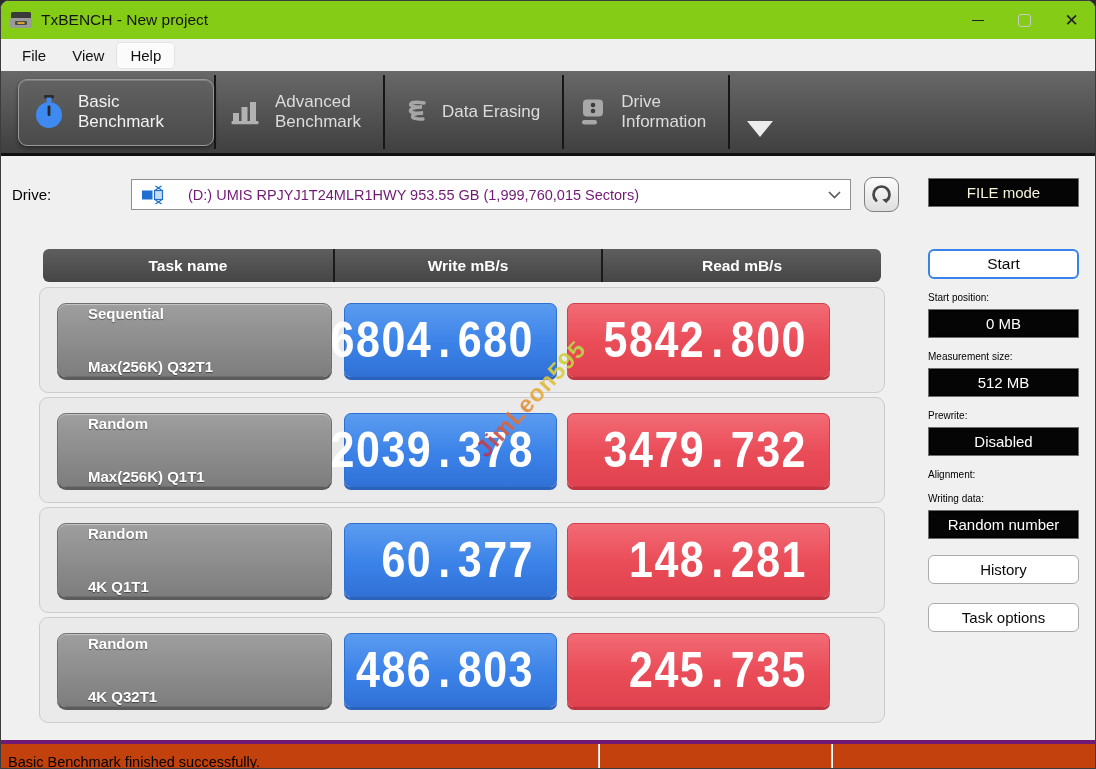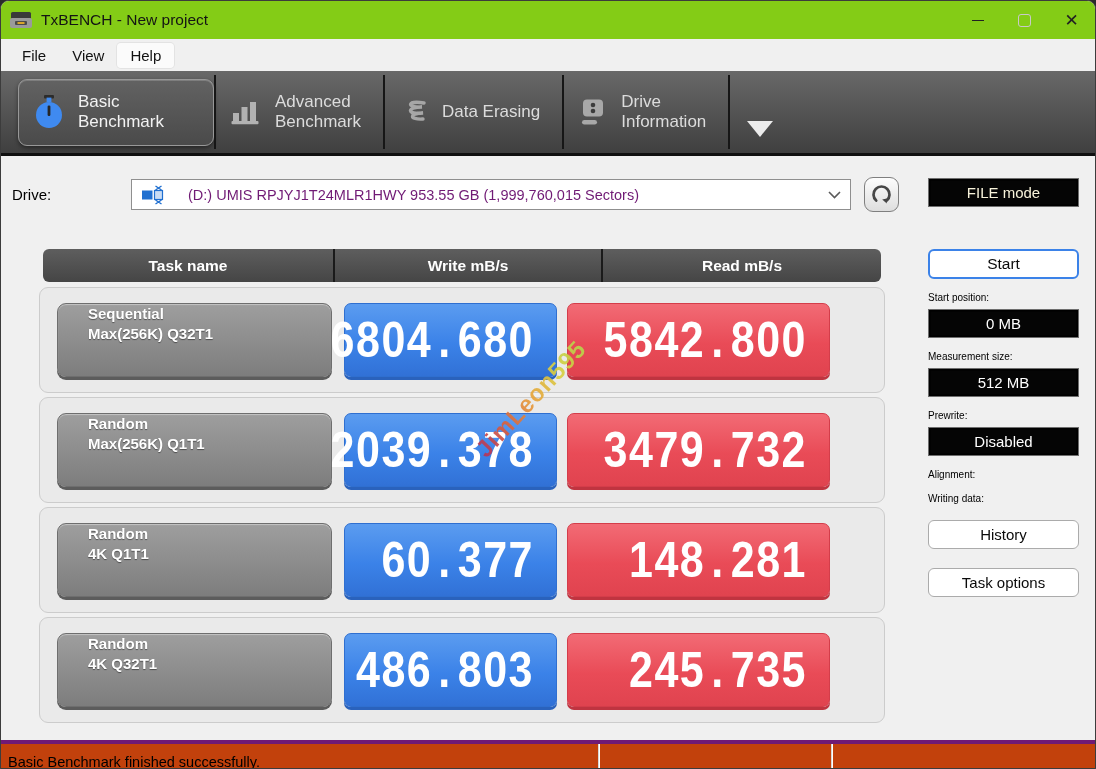--- a/index.html
+++ b/index.html
@@ -56,21 +56,21 @@
     color:#fff; font-weight:bold; font-size:15.5px; text-align:center; }
   .bench-header .hdr-cell{ position:relative; }
   .bench-header .hdr-cell + .hdr-cell{ border-left:2px solid #1a1a1a; height:100%; display:flex; align-items:center; justify-content:center; }
   .rows{ margin:5px 0 0 38px; width:846px; }
   .row-card{ height:106px; margin-bottom:4px; background:#eaeaea; border:1px solid #cccccc; border-radius:9px;
              display:flex; align-items:center; }
   .task-btn{ margin-left:17px; width:275px; height:74px; border-radius:9px; cursor:pointer;
     background:linear-gradient(#9e9e9e,#7d7d7d); border:1px solid #6e6e6e;
     box-shadow:0 3px 0 #5c5c5c, inset 0 1px 1px rgba(255,255,255,.4);
     color:#fff; font-weight:bold; font-size:15px; line-height:1.3;
-    display:flex; flex-direction:column; justify-content:flex-start; padding-left:30px;
+    display:flex; flex-direction:column; justify-content:space-between; padding-left:30px;
     text-shadow:0 1px 1px rgba(0,0,0,.45); }
   .val-panel{ height:74px; border-radius:7px; display:flex; align-items:center; justify-content:flex-end;
               padding-right:22px; color:#fff; font-weight:bold; }
   .val-read{ margin-left:12px; width:213px;
     background:linear-gradient(#5b9cf0,#3b82e8 55%,#3171d6);
     border:1px solid #2f6fd0; box-shadow:0 3px 0 #2a62bc; }
   .val-write{ margin-left:10px; width:263px;
     background:linear-gradient(#f26b75,#e94b57 55%,#e0434f);
     border:1px solid #d43d4a; box-shadow:0 3px 0 #bf3440; }
   .speed-value{ font-size:43px; letter-spacing:1.5px; transform:scaleY(1.16); transform-origin:center; white-space:nowrap; }
@@ -268,20 +268,21 @@
 
       <div class="side-label">Measurement size:</div>
       <div class="black-box">512 MB</div>
 
       <div class="side-label">Prewrite:</div>
       <div class="black-box">Disabled</div>
 
       <div class="side-label">Alignment:</div>
 
       <div class="side-label">Writing data:</div>
+      <div class="black-box">Random number</div>
 
       <div class="side-btn second">History</div>
       <div class="side-btn first">Task options</div>
     </div>
   </div>
 
   <div class="statusbar">
     <div class="status-cell c1">
       <span>Basic Benchmark finished successfully.</span>
     </div>

